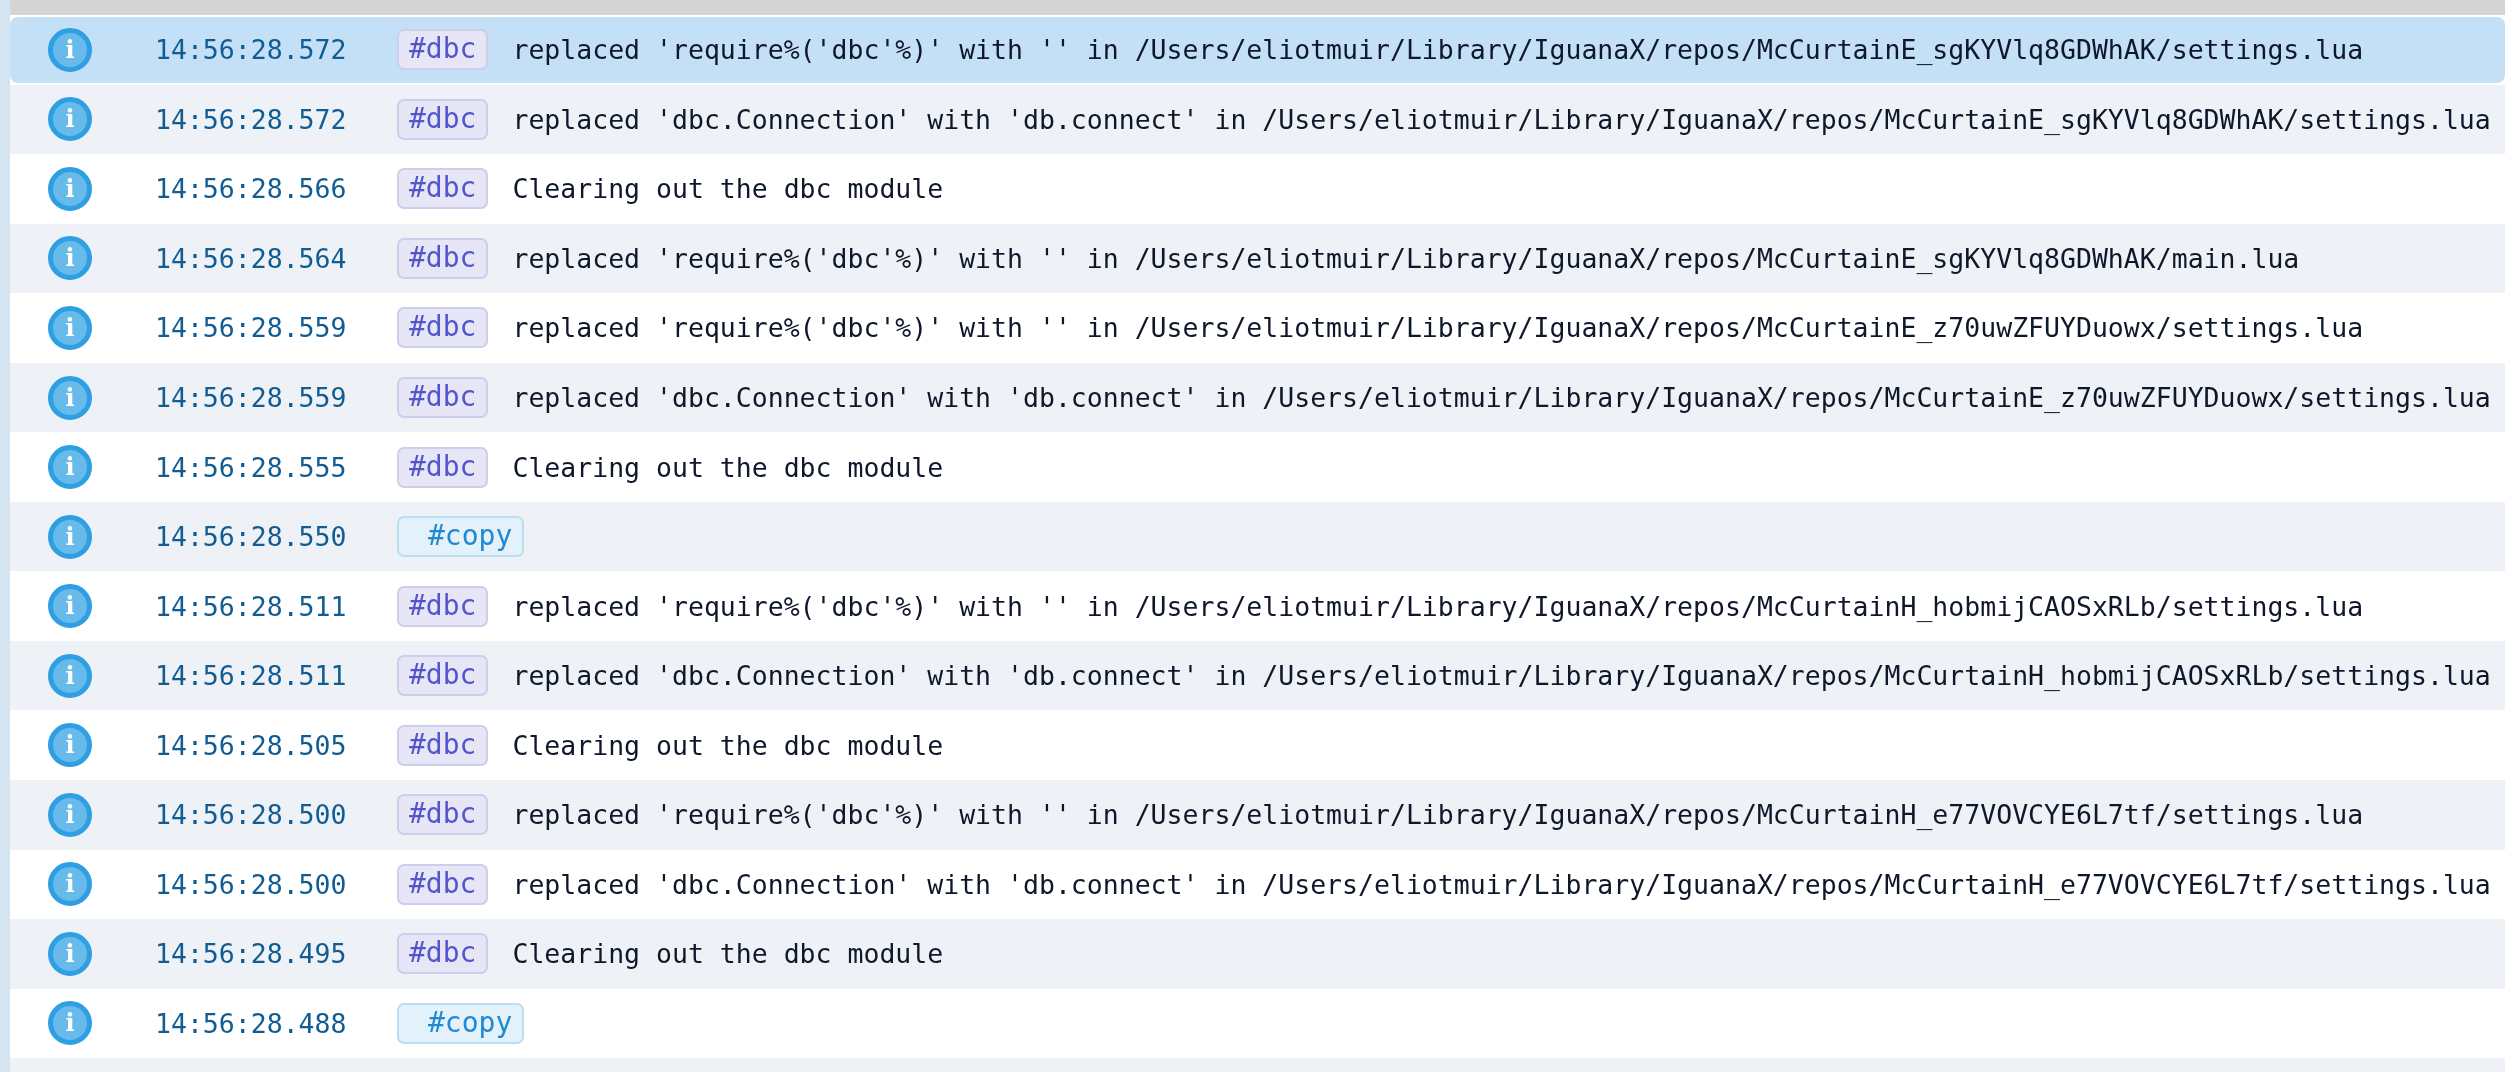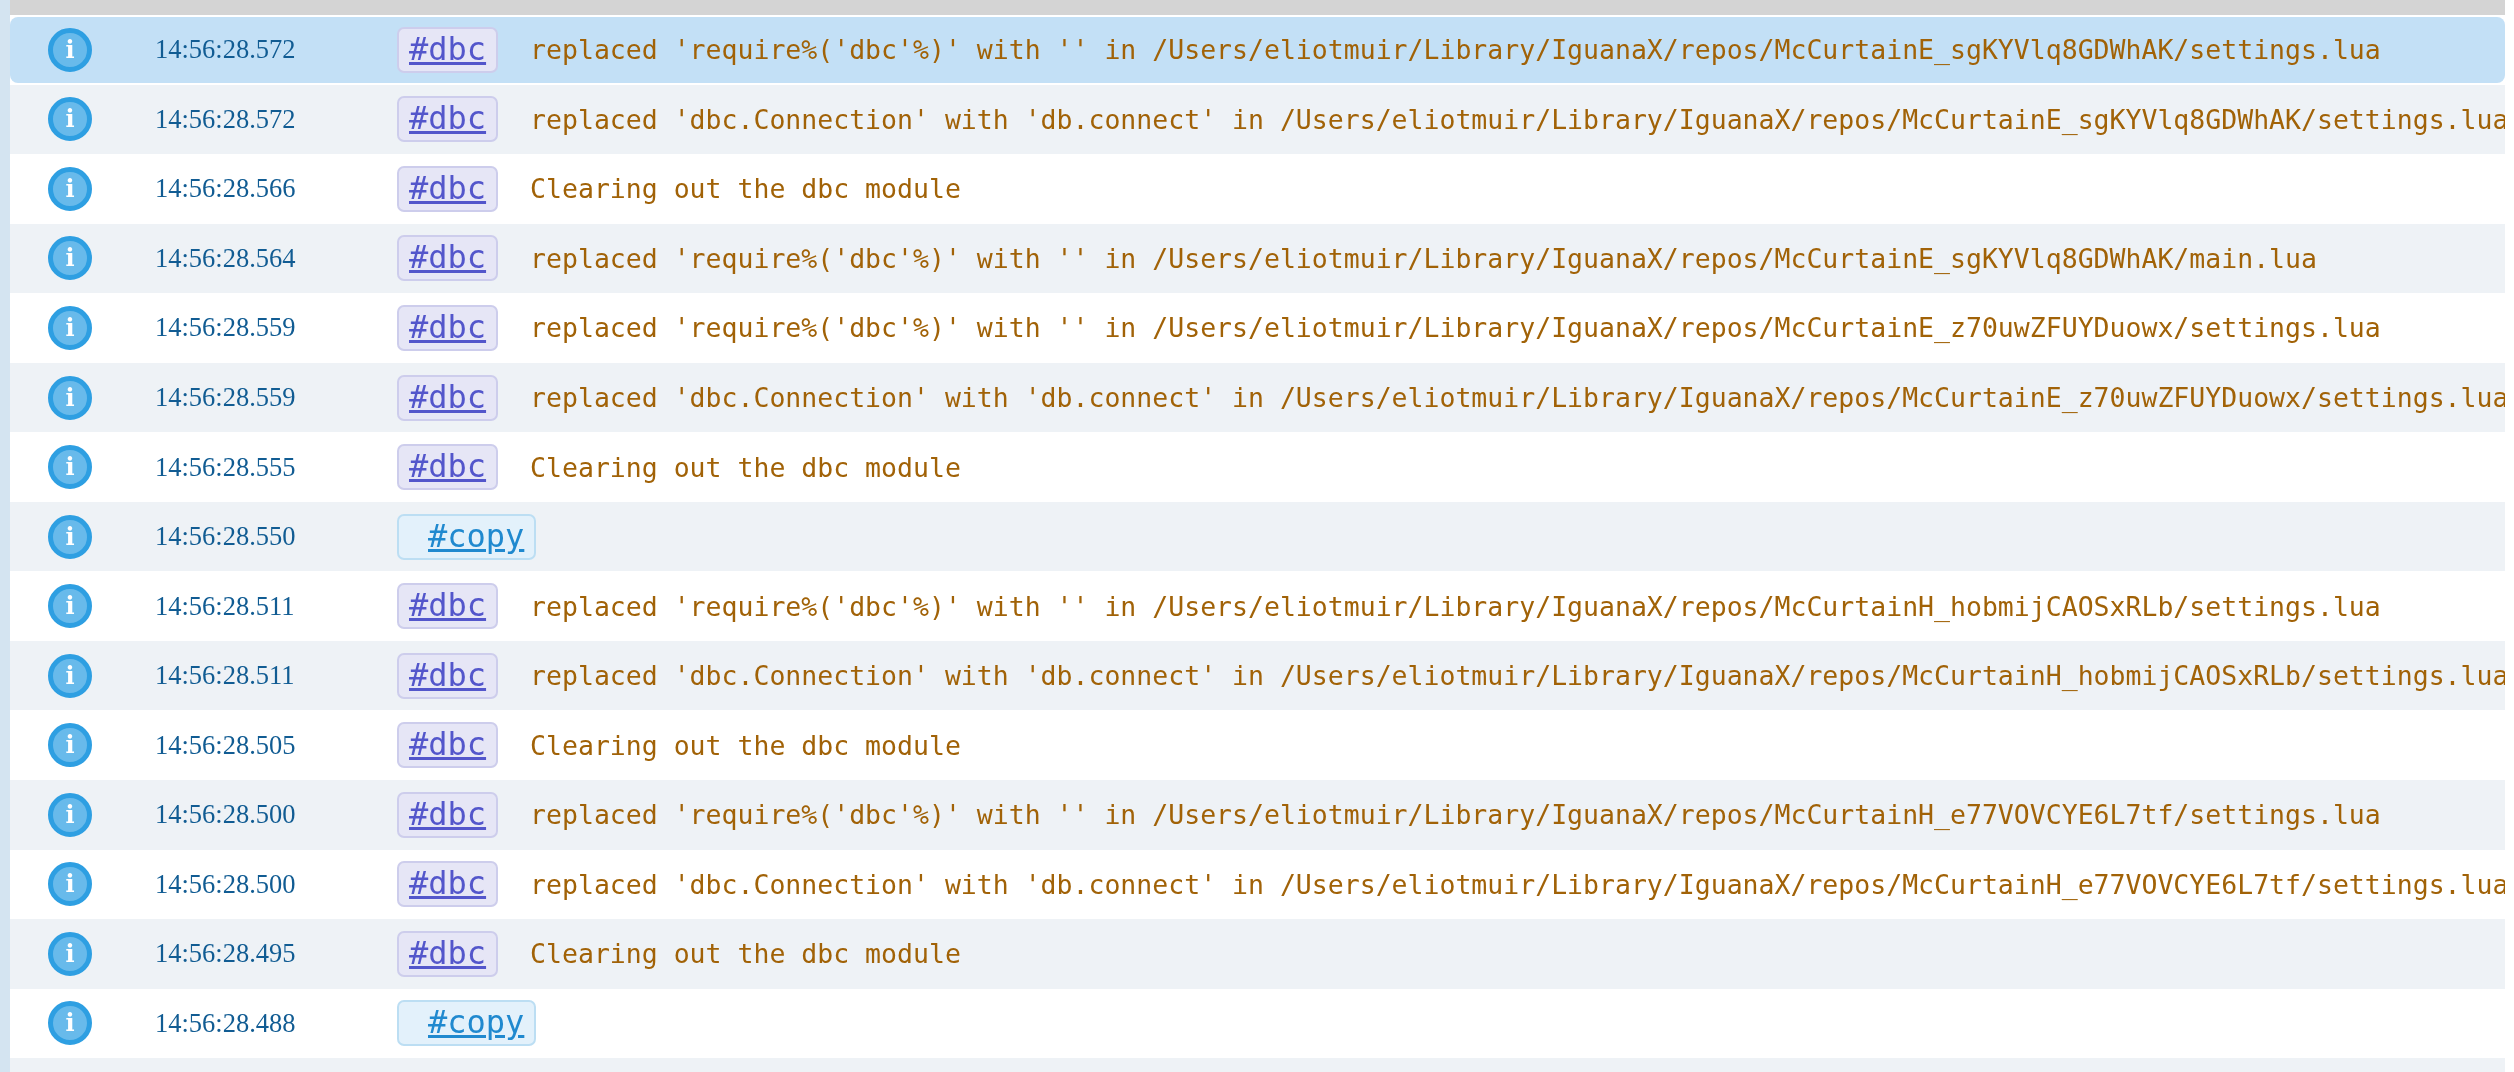--- a/index.html
+++ b/index.html
@@ -65,46 +65,44 @@
     font-size: 24px;
     line-height: 34px;
     text-align: center;
   }
   .time {
     flex: none;
     margin-left: 63px;
     width: 192px;
     font-size: 26.5px;
     color: #115c93;
-    font-family: Liberation Serif, serif;
   }
   .badge {
     flex: none;
     margin-left: 50px;
     padding: 1px 10px 3px 10px;
     border-radius: 7px;
     border: 2px solid transparent;
-    font-size: 32px;
-    text-decoration: underline;
+    font-size: 28px;
   }
   .badge.dbc {
     color: #5356cb;
     background: #e6e6f6;
     border-color: #cdcdec;
   }
   .badge.copy {
     color: #2089cf;
     background: #e3f1fb;
     border-color: #bcdef3;
     padding-left: 29px;
   }
   .msg {
-    margin-left: 32px;
+    margin-left: 24px;
     font-size: 26.5px;
-    color: #a16207;
+    color: #0f172a;
   }
 </style>
 </head>
 <body>
 
 <div class="left-strip"></div>
 <div class="top-bar"></div>
 <div class="right-gutter"></div>
 
 <div class="log-list">

